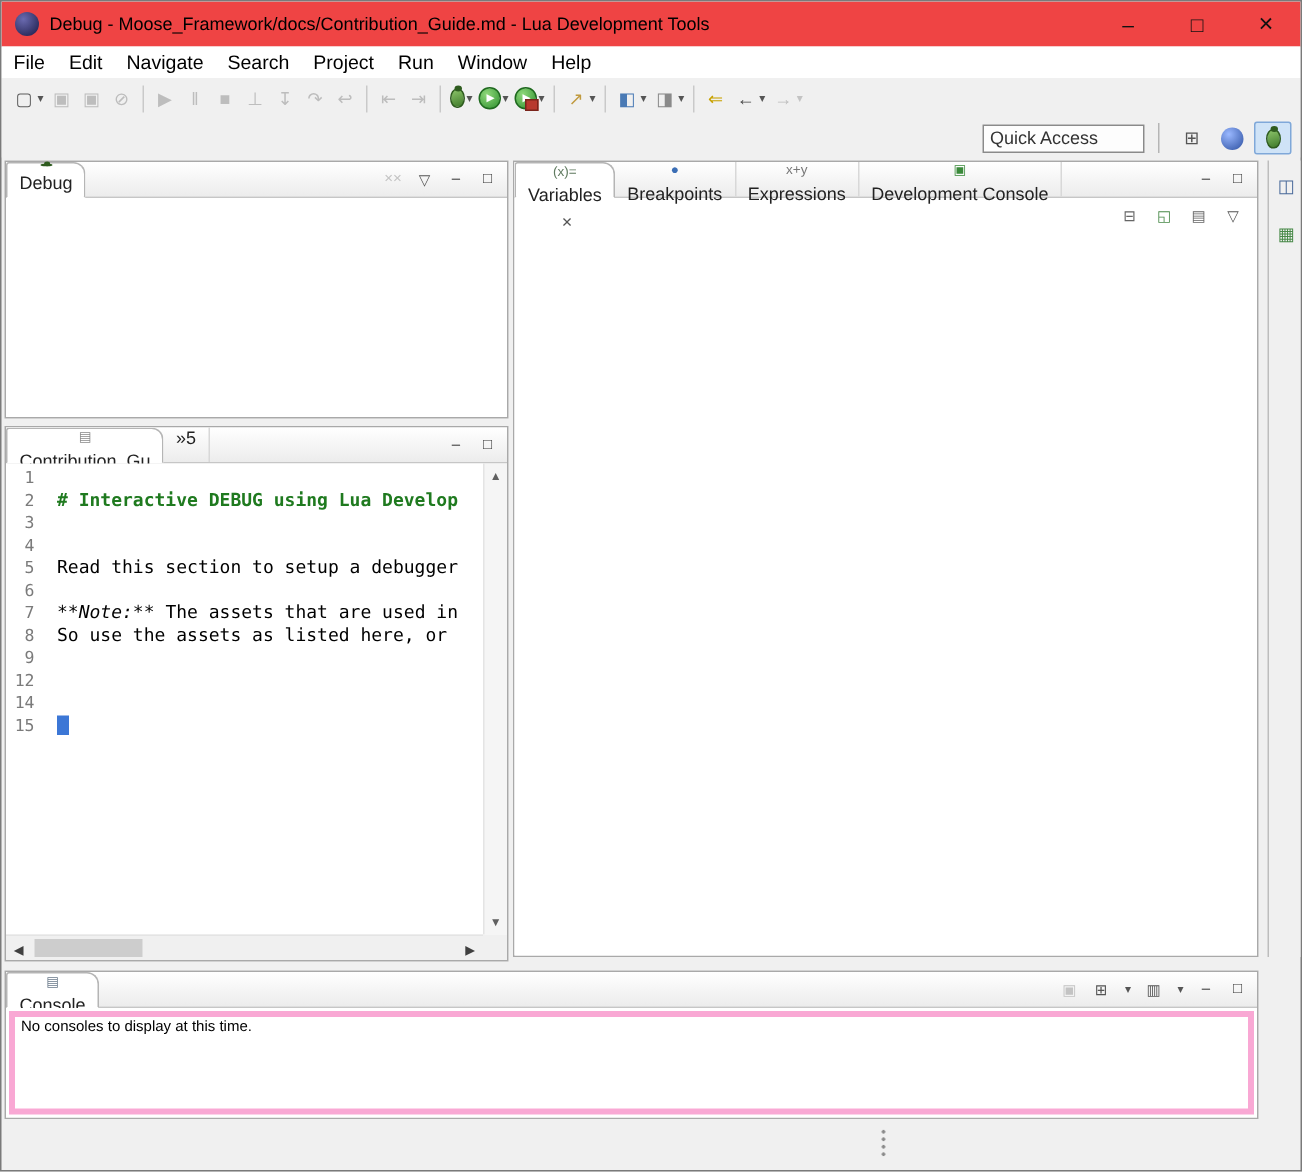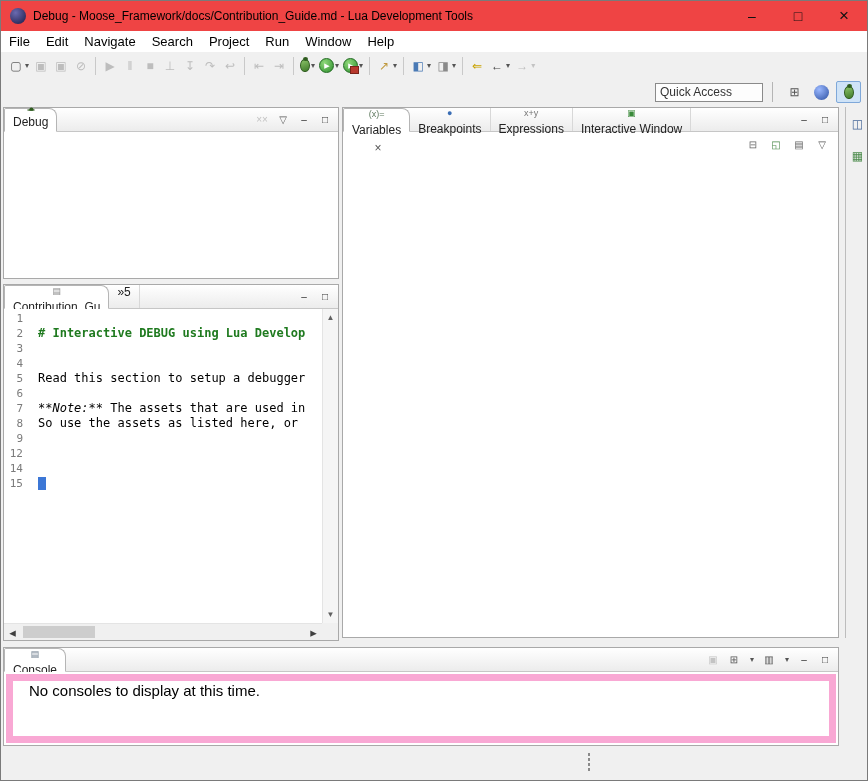--- a/index.html
+++ b/index.html
@@ -114,22 +114,22 @@
   .right-strip { position:absolute; left:844px; top:106px; width:24px; height:531px;
     background:#f0f0f0; border-left:1px solid #bdbdbd; display:flex; flex-direction:column;
     align-items:center; padding-top:7px; gap:12px; }
   .strip-btn { width:20px; height:20px; display:flex; align-items:center; justify-content:center;
     font-size:12px; }
 
   
   #console-panel { left:2px; top:646px; width:836px; height:99px; }
   .console-body { position:absolute; top:24px; left:0; right:0; bottom:0; background:#fff;
     padding:2px; }
-  .console-box { width:100%; height:100%; border:7px solid #f9a8d4; font-size:15px;
-    padding:1px 16px; }
+  .console-box { width:100%; height:100%; border:4px solid #f9a8d4; font-size:10px;
+    padding:1px 4px; }
 
   
   .drag-dots { position:absolute; left:586px; top:751px; width:4px; height:19px;
     background-image:radial-gradient(#8a8a8a 1px, transparent 1.2px);
     background-size:4px 5px; background-repeat:repeat-y; }
 </style>
 </head>
 <body>
 
 <div class="titlebar">
@@ -281,21 +281,21 @@
         <div class="tab">
           <span class="tab-icon" style="color: rgb(59, 110, 181);">●</span>
           <span class="tab-label">Breakpoints</span>
         </div>
         <div class="tab">
           <span class="tab-icon" style="color: rgb(119, 119, 119);">x+y</span>
           <span class="tab-label">Expressions</span>
         </div>
         <div class="tab">
           <span class="tab-icon" style="color: rgb(58, 138, 58);">▣</span>
-          <span class="tab-label">Interactive Window</span>
+          <span class="tab-label">Development Console</span>
         </div>
       </div>
     <div class="hdr-tools">
         <span class="hdr-btn" style="color: rgb(51, 51, 51);">–</span>
         <span class="hdr-btn" style="color: rgb(51, 51, 51);">□</span>
       </div>
   </div>
   <div class="local-toolbar">
       <span class="hdr-btn" style="color: rgb(102, 102, 102);">⊟</span>
       <span class="hdr-btn" style="color: rgb(74, 138, 74);">◱</span>

